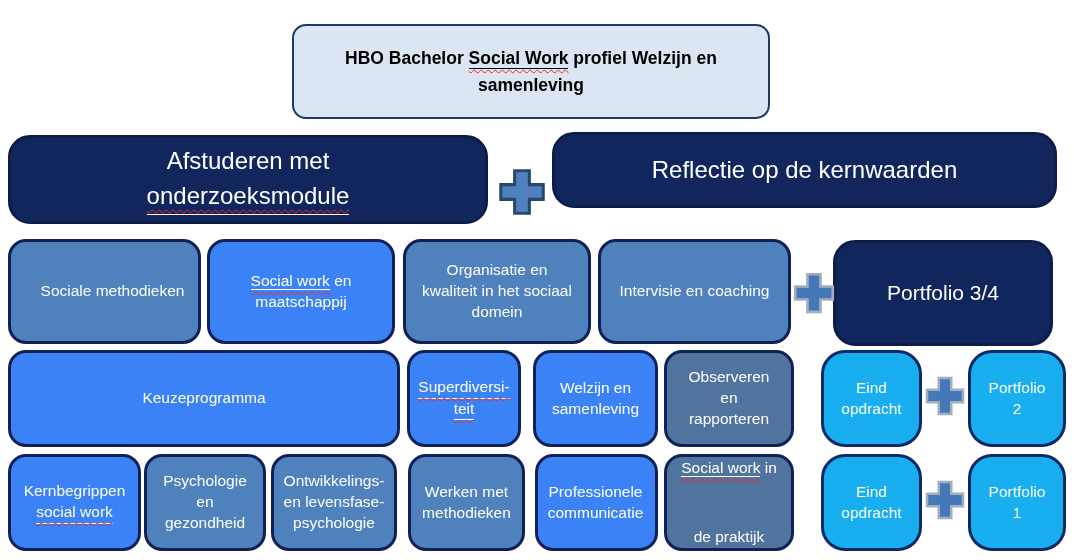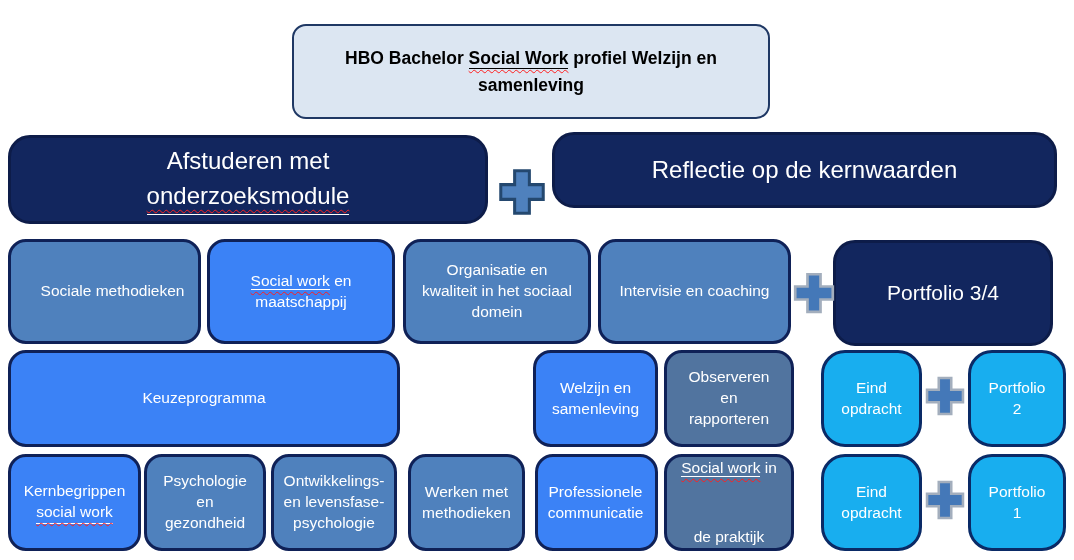--- a/index.html
+++ b/index.html
@@ -104,20 +104,24 @@
   </div>
 
   <div class="box navy" style="left:833px; top:240px; width:220px; height:106px; font-size:21px; border-radius:22px;">
     <span>Portfolio 3/4</span>
   </div>
 
   <div class="box red" style="left:8px; top:350px; width:392px; height:97px;">
     <span>Keuzeprogramma</span>
   </div>
 
+  <div class="box red" style="left:407px; top:350px; width:114px; height:97px;">
+    <span class="line u">Superdiversi-</span>
+    <span class="line u">teit</span>
+  </div>
 
   <div class="box red" style="left:533px; top:350px; width:125px; height:97px;">
     <span class="pre">Welzijn en
 samenleving</span>
   </div>
 
   <div class="box slate" style="left:664px; top:350px; width:130px; height:97px;">
     <span class="pre">Observeren
 en
 rapporteren</span>

